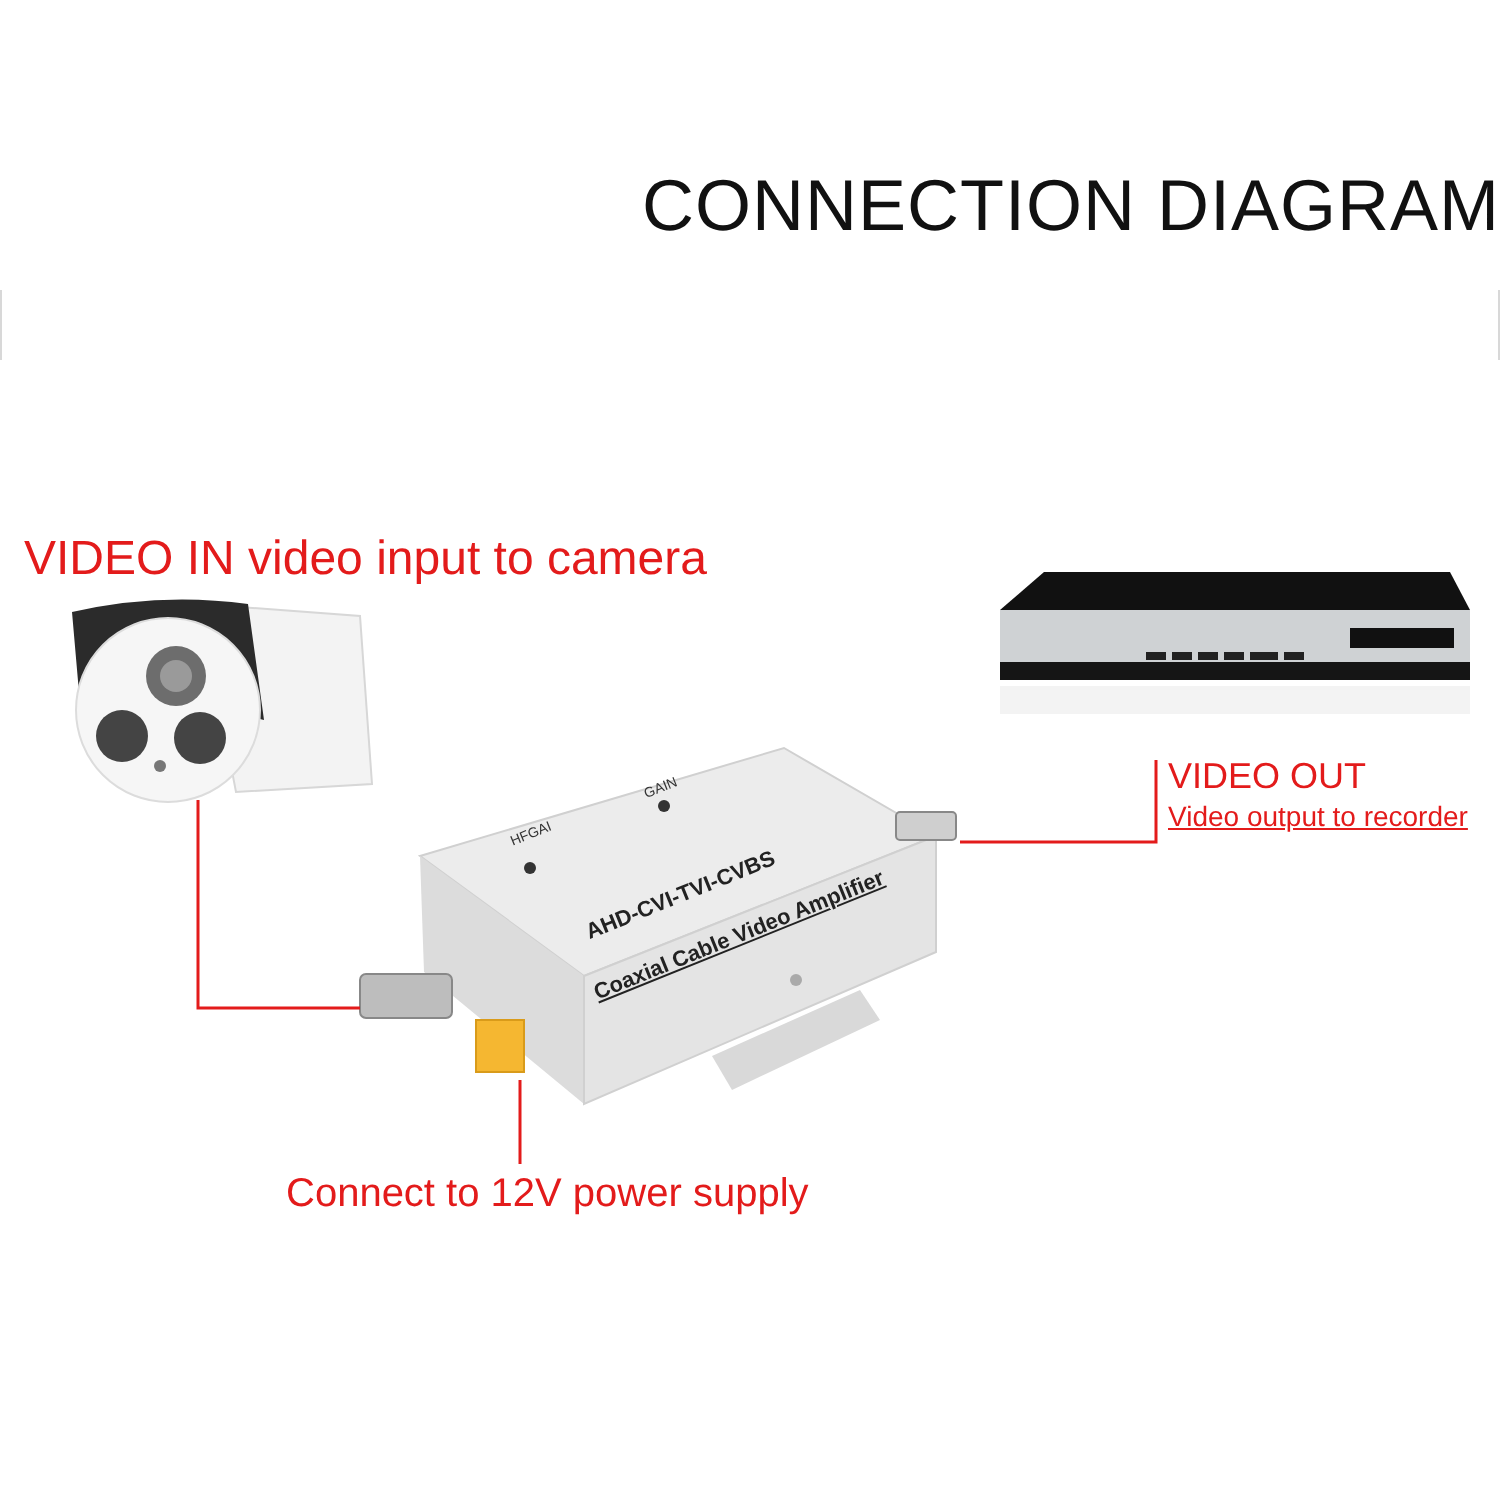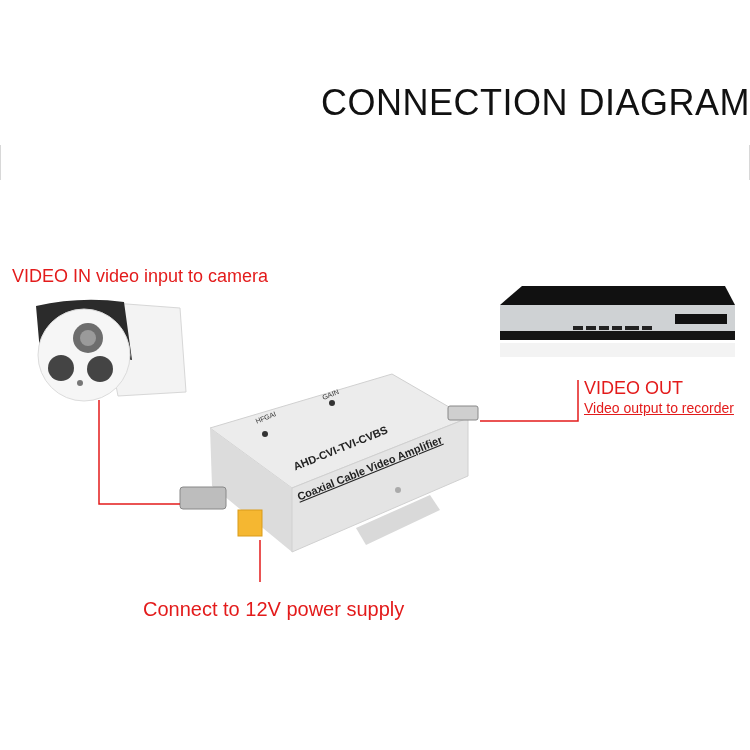--- a/index.html
+++ b/index.html
@@ -1,24 +1,24 @@
 <!DOCTYPE html>
 <html><head>
   <meta charset="utf-8">
   <style>
     html, body { margin:0; padding:0; background:#ffffff; }
     body { width:750px; height:750px; position:relative; overflow:hidden; font-family:"Liberation Sans", sans-serif; }
     .abs { position:absolute; }
     .title { left:0; top:82px; width:750px; text-align:right; font-size:36px; color:#111; letter-spacing:0.5px; }
     .frame-edge { top:145px; width:1px; height:35px; background:#d8d8d8; }
     .label-red { color:#e31b1b; white-space:nowrap; }
-    .lbl-in { left:12px; top:266px; font-size:18px; }
+    .lbl-in { left:12px; top:266px; font-size:24px; }
     .lbl-out1 { left:584px; top:378px; font-size:18px; }
     .lbl-out2 { left:584px; top:400px; font-size:14px;text-decoration:underline; }
-    .lbl-pwr { left:143px; top:586px; font-size:20px;margin-top:12px; }
+    .lbl-pwr { left:143px; top:586px; font-size:20px; }
     svg.lines { position:absolute; left:0; top:0; }
   </style>
 </head>
 <body>
 
 <div class="abs title">CONNECTION DIAGRAM</div>
 <div class="abs frame-edge" style="left:0;"></div>
 <div class="abs frame-edge" style="left:749px;"></div>
 
 <svg class="lines" width="750" height="750" viewBox="0 0 750 750">

